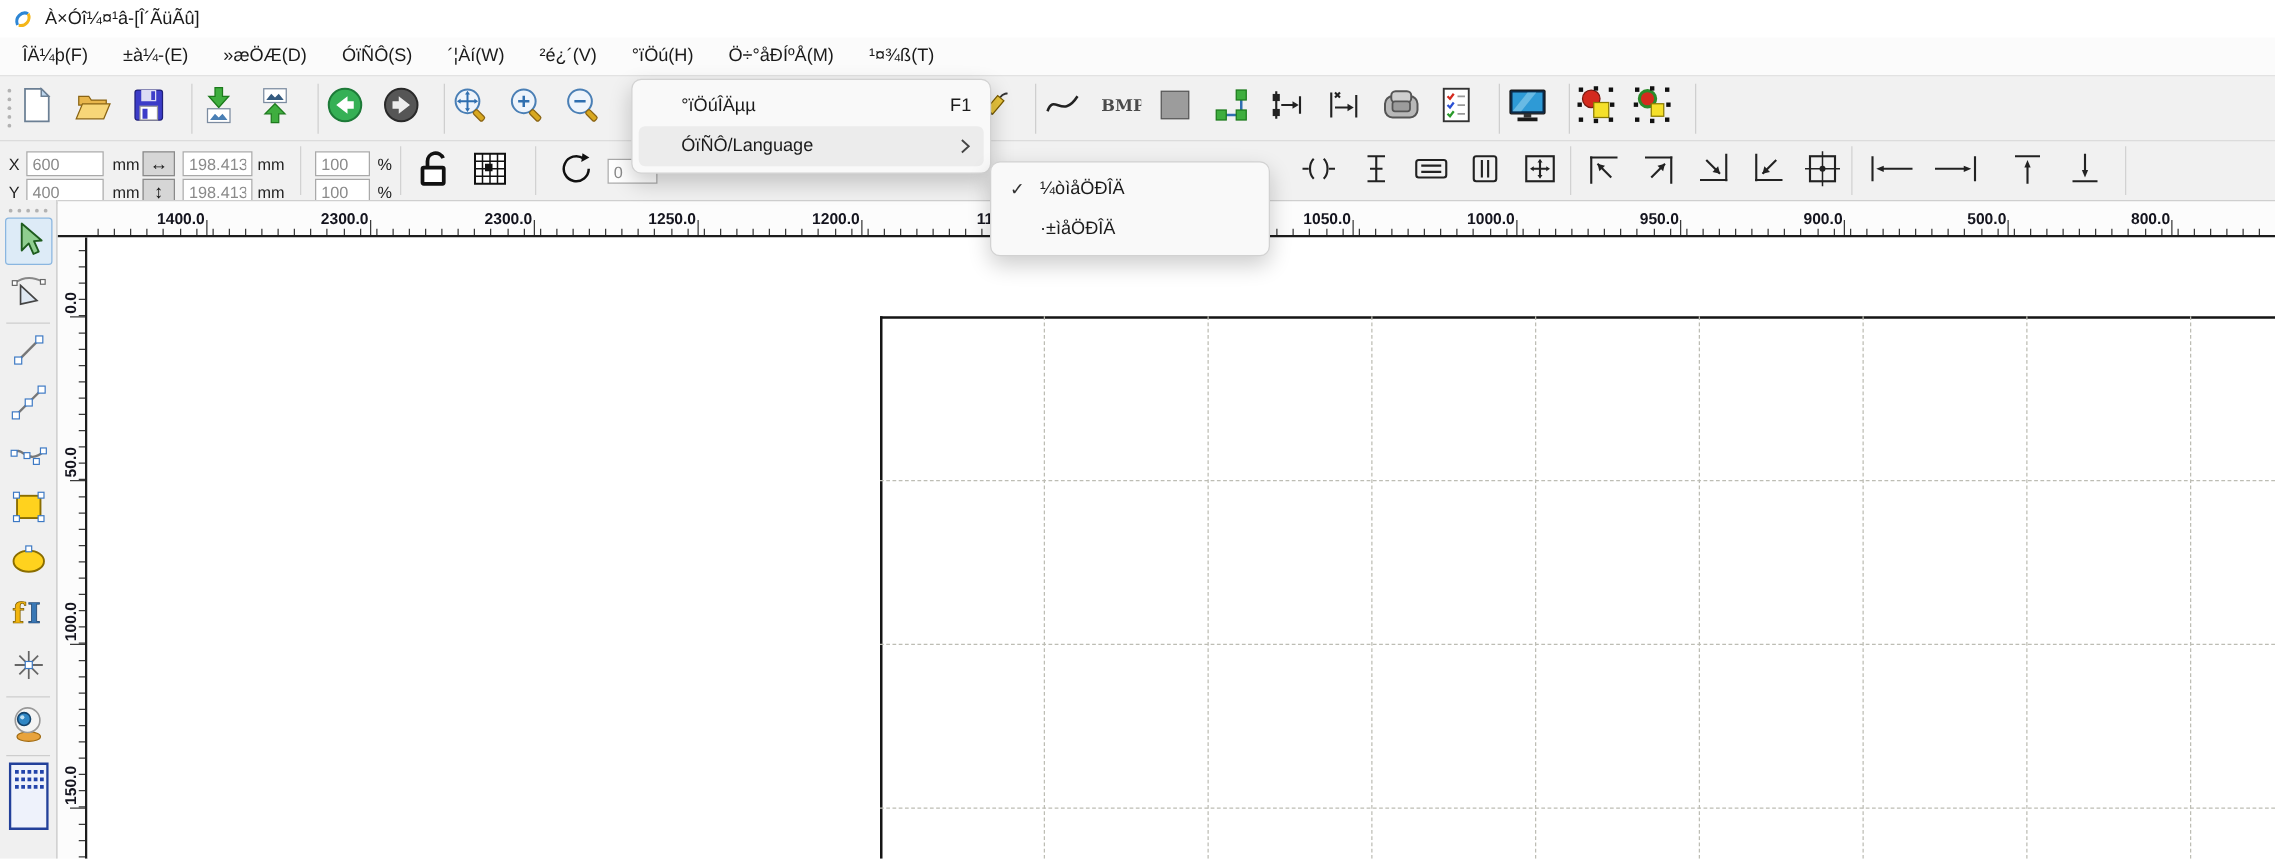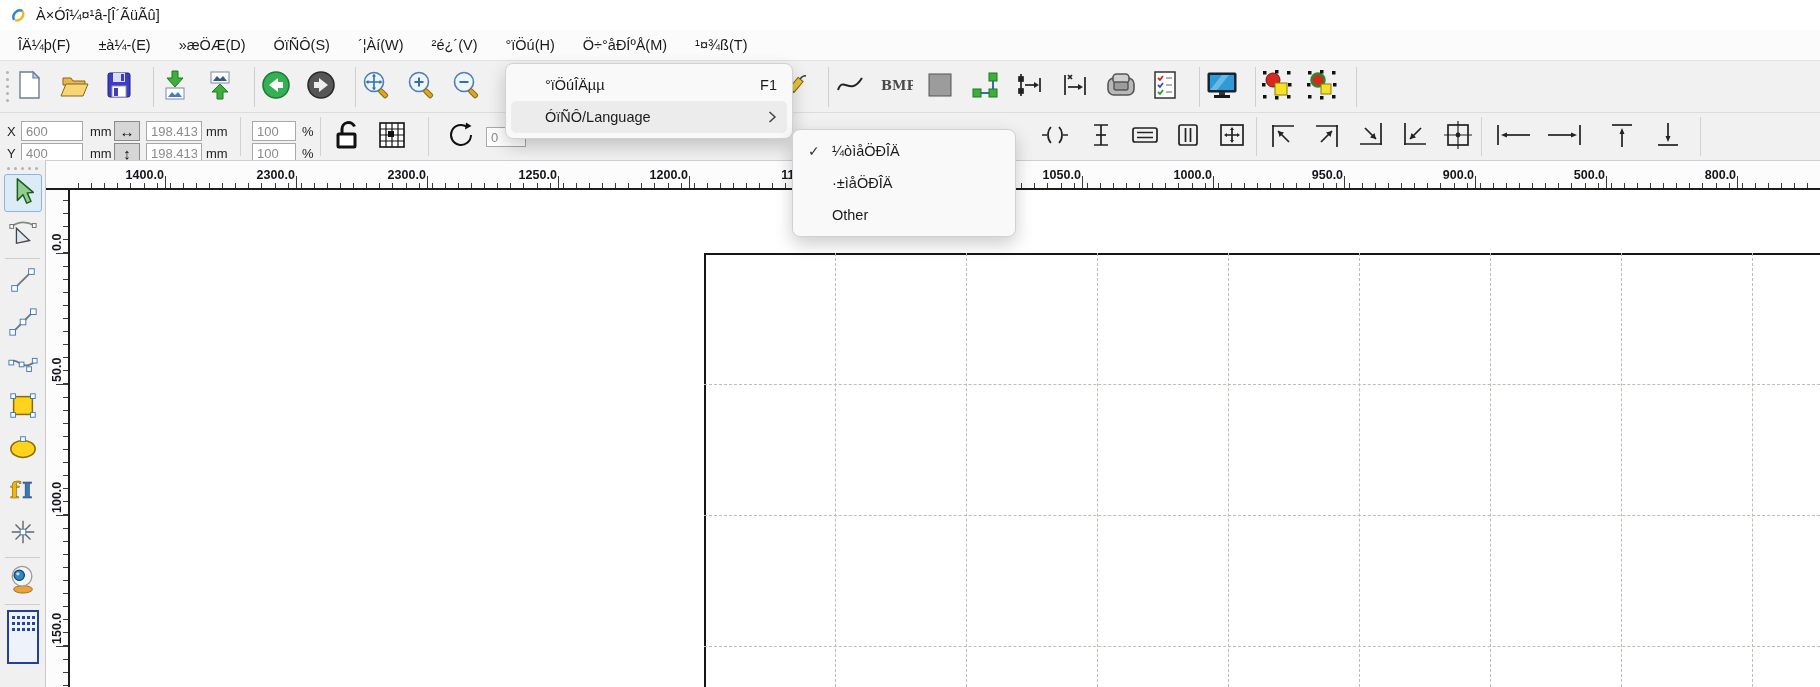--- a/index.html
+++ b/index.html
@@ -848,17 +848,13 @@
 
 <div class="menu-pop" id="lang-pop" style="left:792px;top:129px;width:224px">
   <div class="mp-item">
     <span class="mp-gutter">✓</span>
     <span>¼òìåÖÐÎÄ</span>
   </div>
   <div class="mp-item">
     <span class="mp-gutter"></span>
     <span>·±ìåÖÐÎÄ</span>
   </div>
-  <div class="mp-item">
-    <span class="mp-gutter"></span>
-    <span>Other</span>
-  </div>
 </div>
 
 </body></html>

